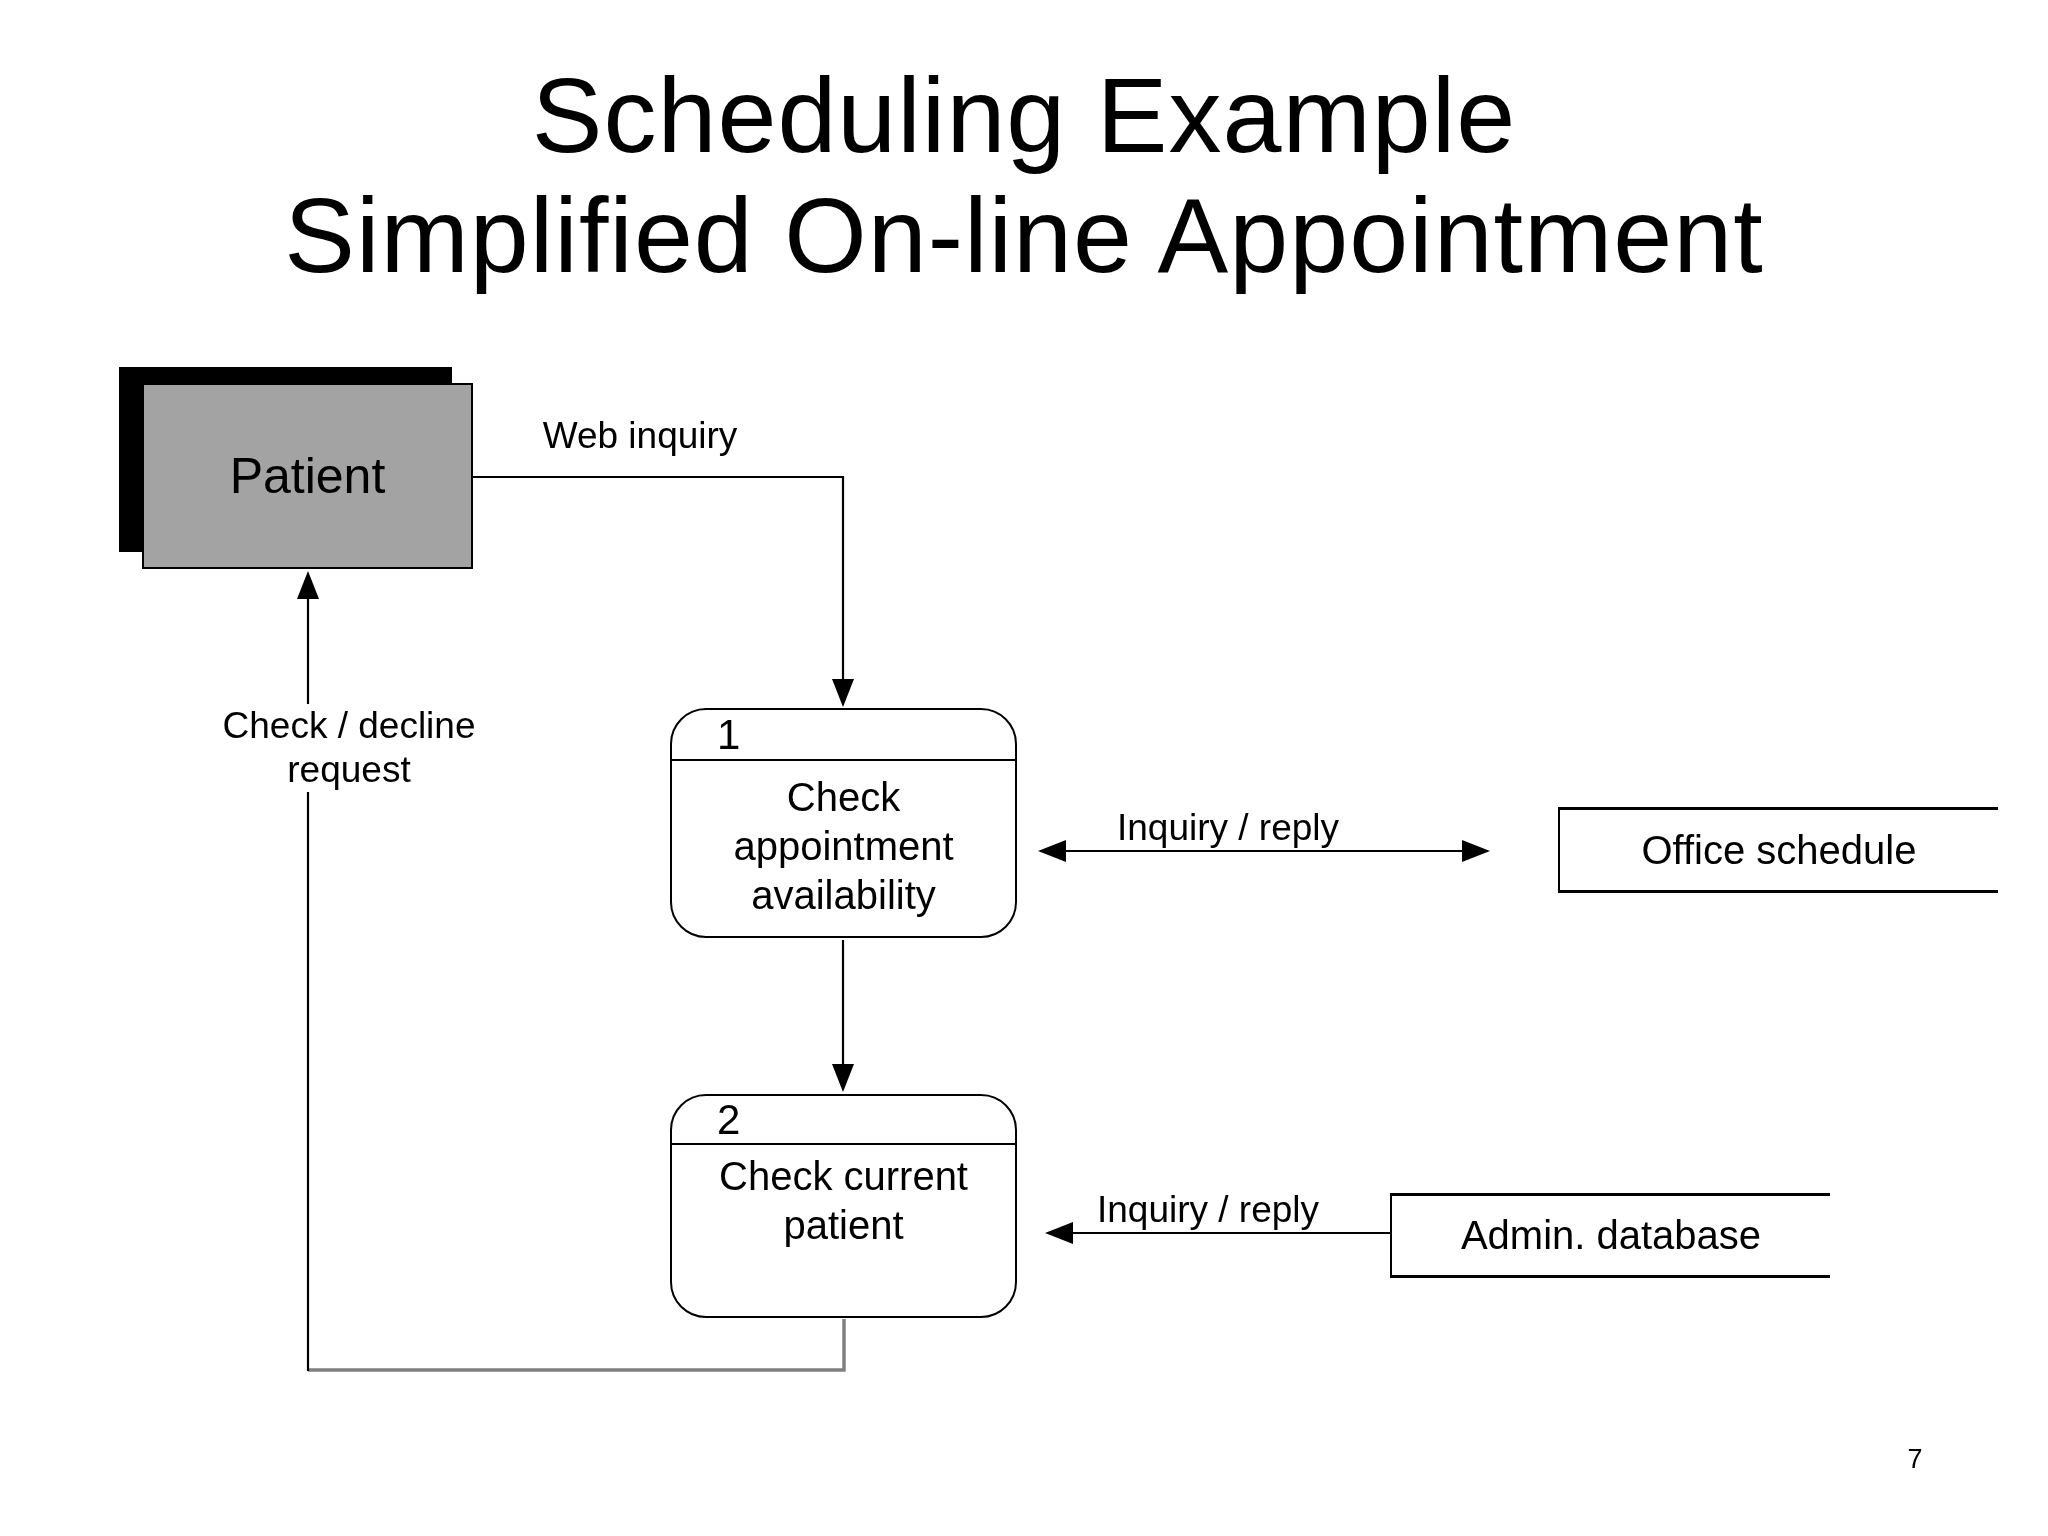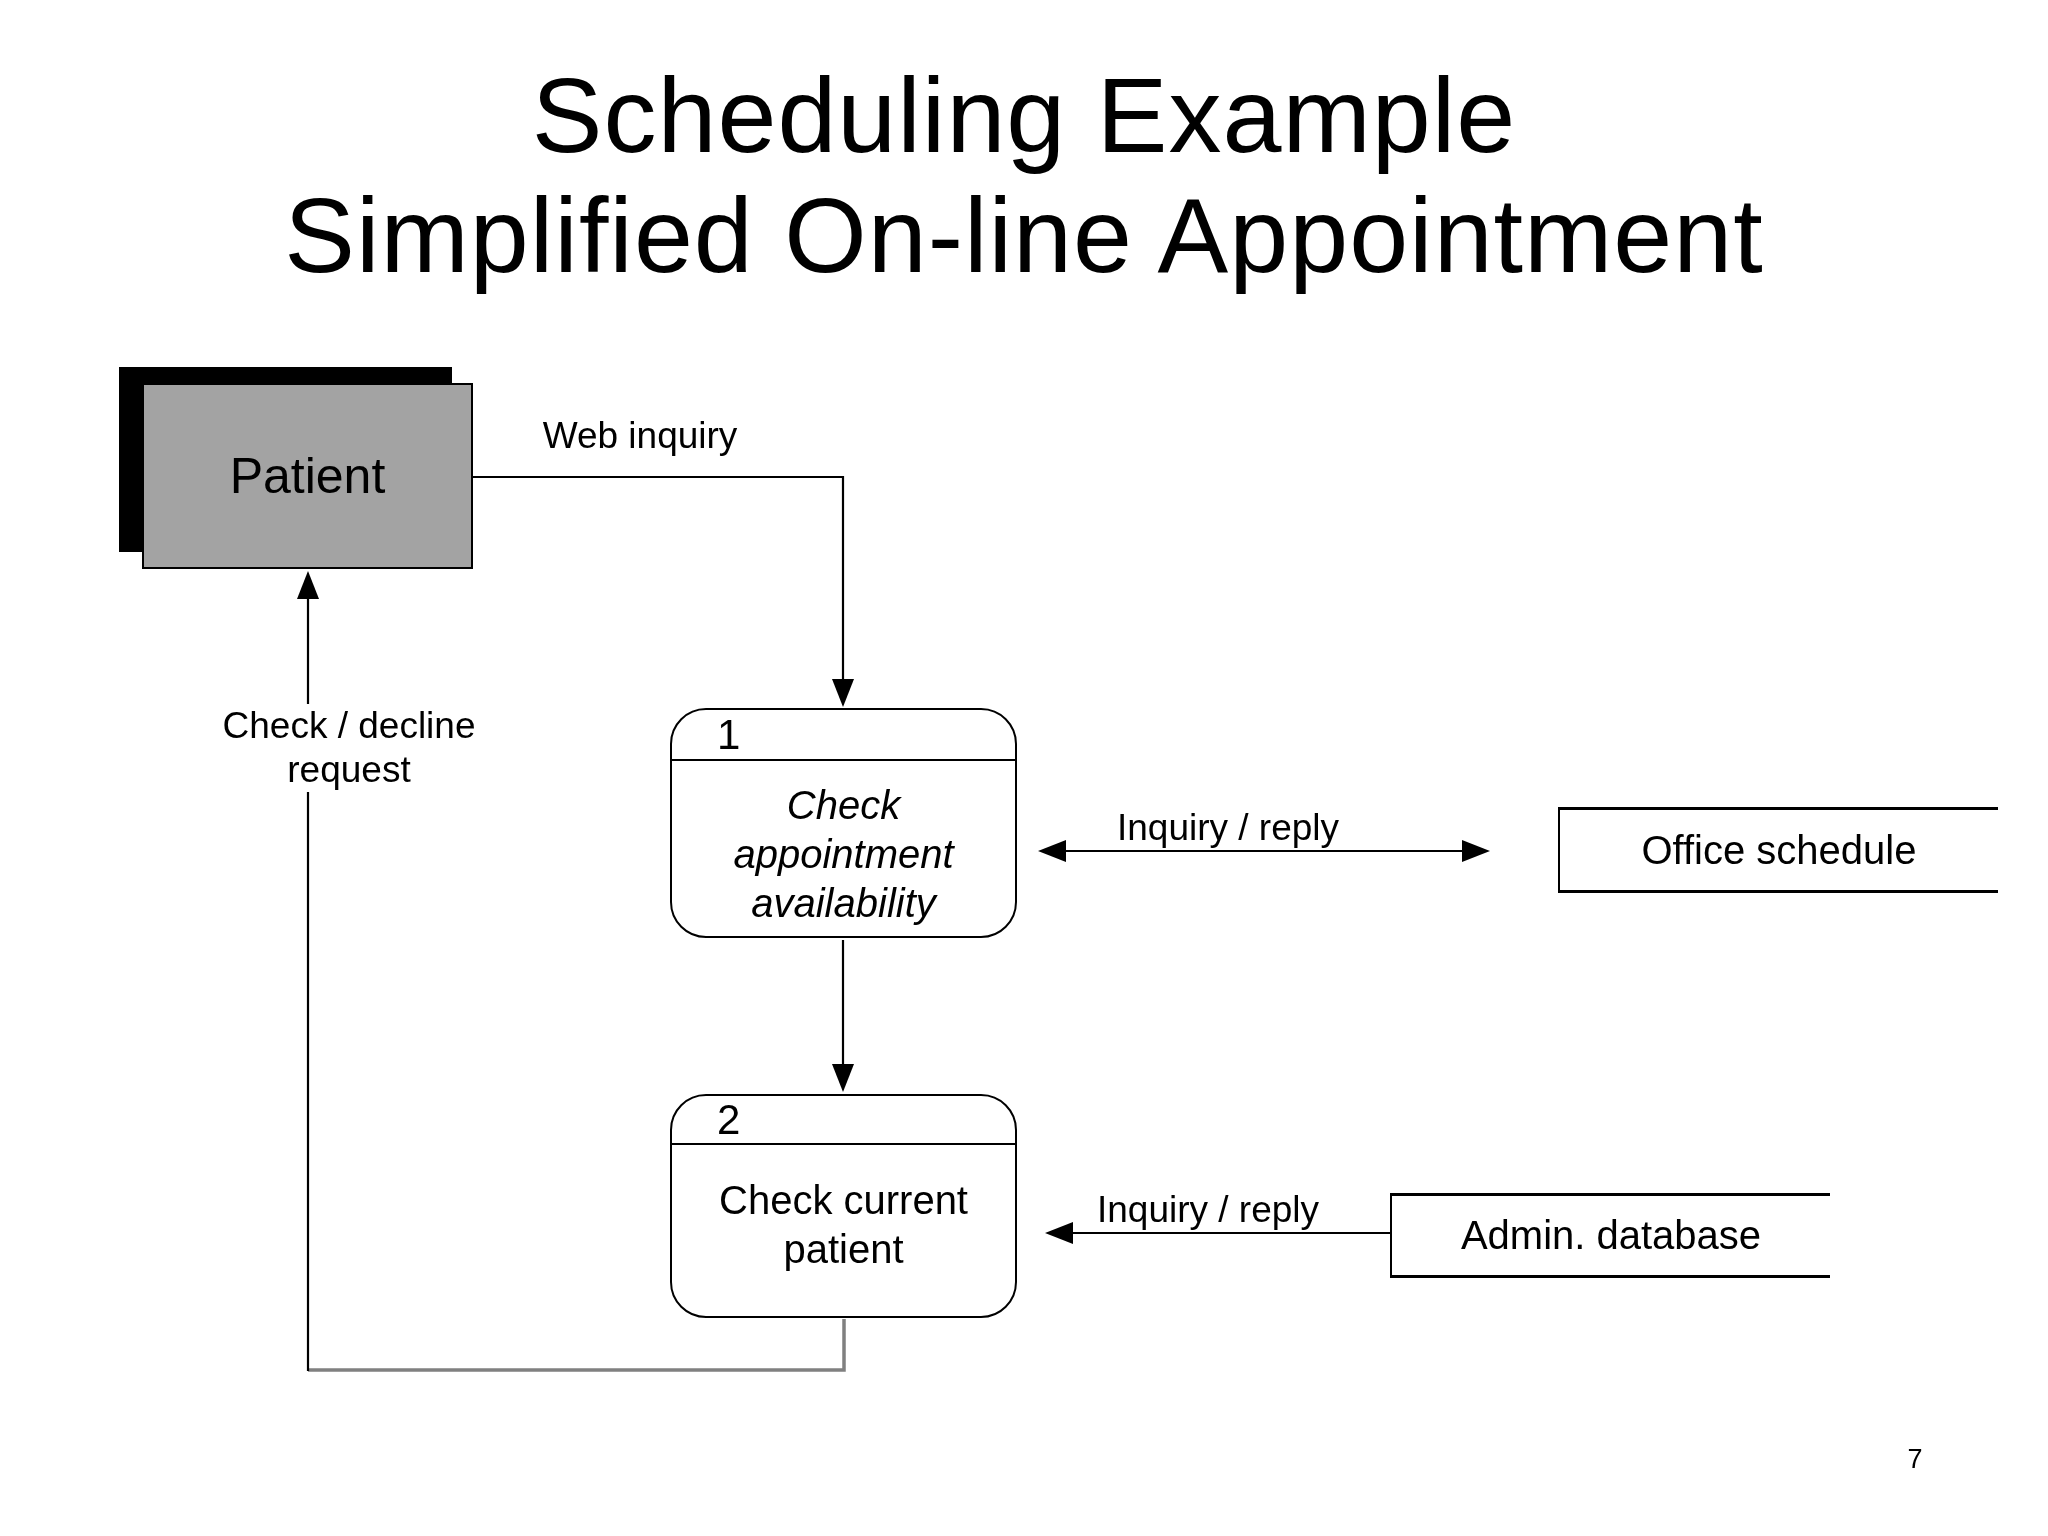--- a/index.html
+++ b/index.html
@@ -79,24 +79,24 @@
     align-items: center;
     font-size: 42px;
   }
   .process .process-label {
     text-align: center;
     font-size: 40px;
     line-height: 49px;
   }
   .process-1 { left: 670px; top: 708px; width: 347px; height: 230px; }
   .process-1 .process-header { height: 51px; }
-  .process-1 .process-label { padding-top: 20px; font-style: italic; }
+  .process-1 .process-label { padding-top: 12px; }
   .process-2 { left: 670px; top: 1094px; width: 347px; height: 224px; }
   .process-2 .process-header { height: 49px; }
-  .process-2 .process-label { padding-top: 31px; }
+  .process-2 .process-label { padding-top: 7px; }
 
   
   .datastore {
     position: absolute;
     background: #ffffff;
     border-top: 3px solid #000000;
     border-bottom: 3px solid #000000;
     border-left: 2px solid #000000;
     box-sizing: border-box;
     display: flex;

